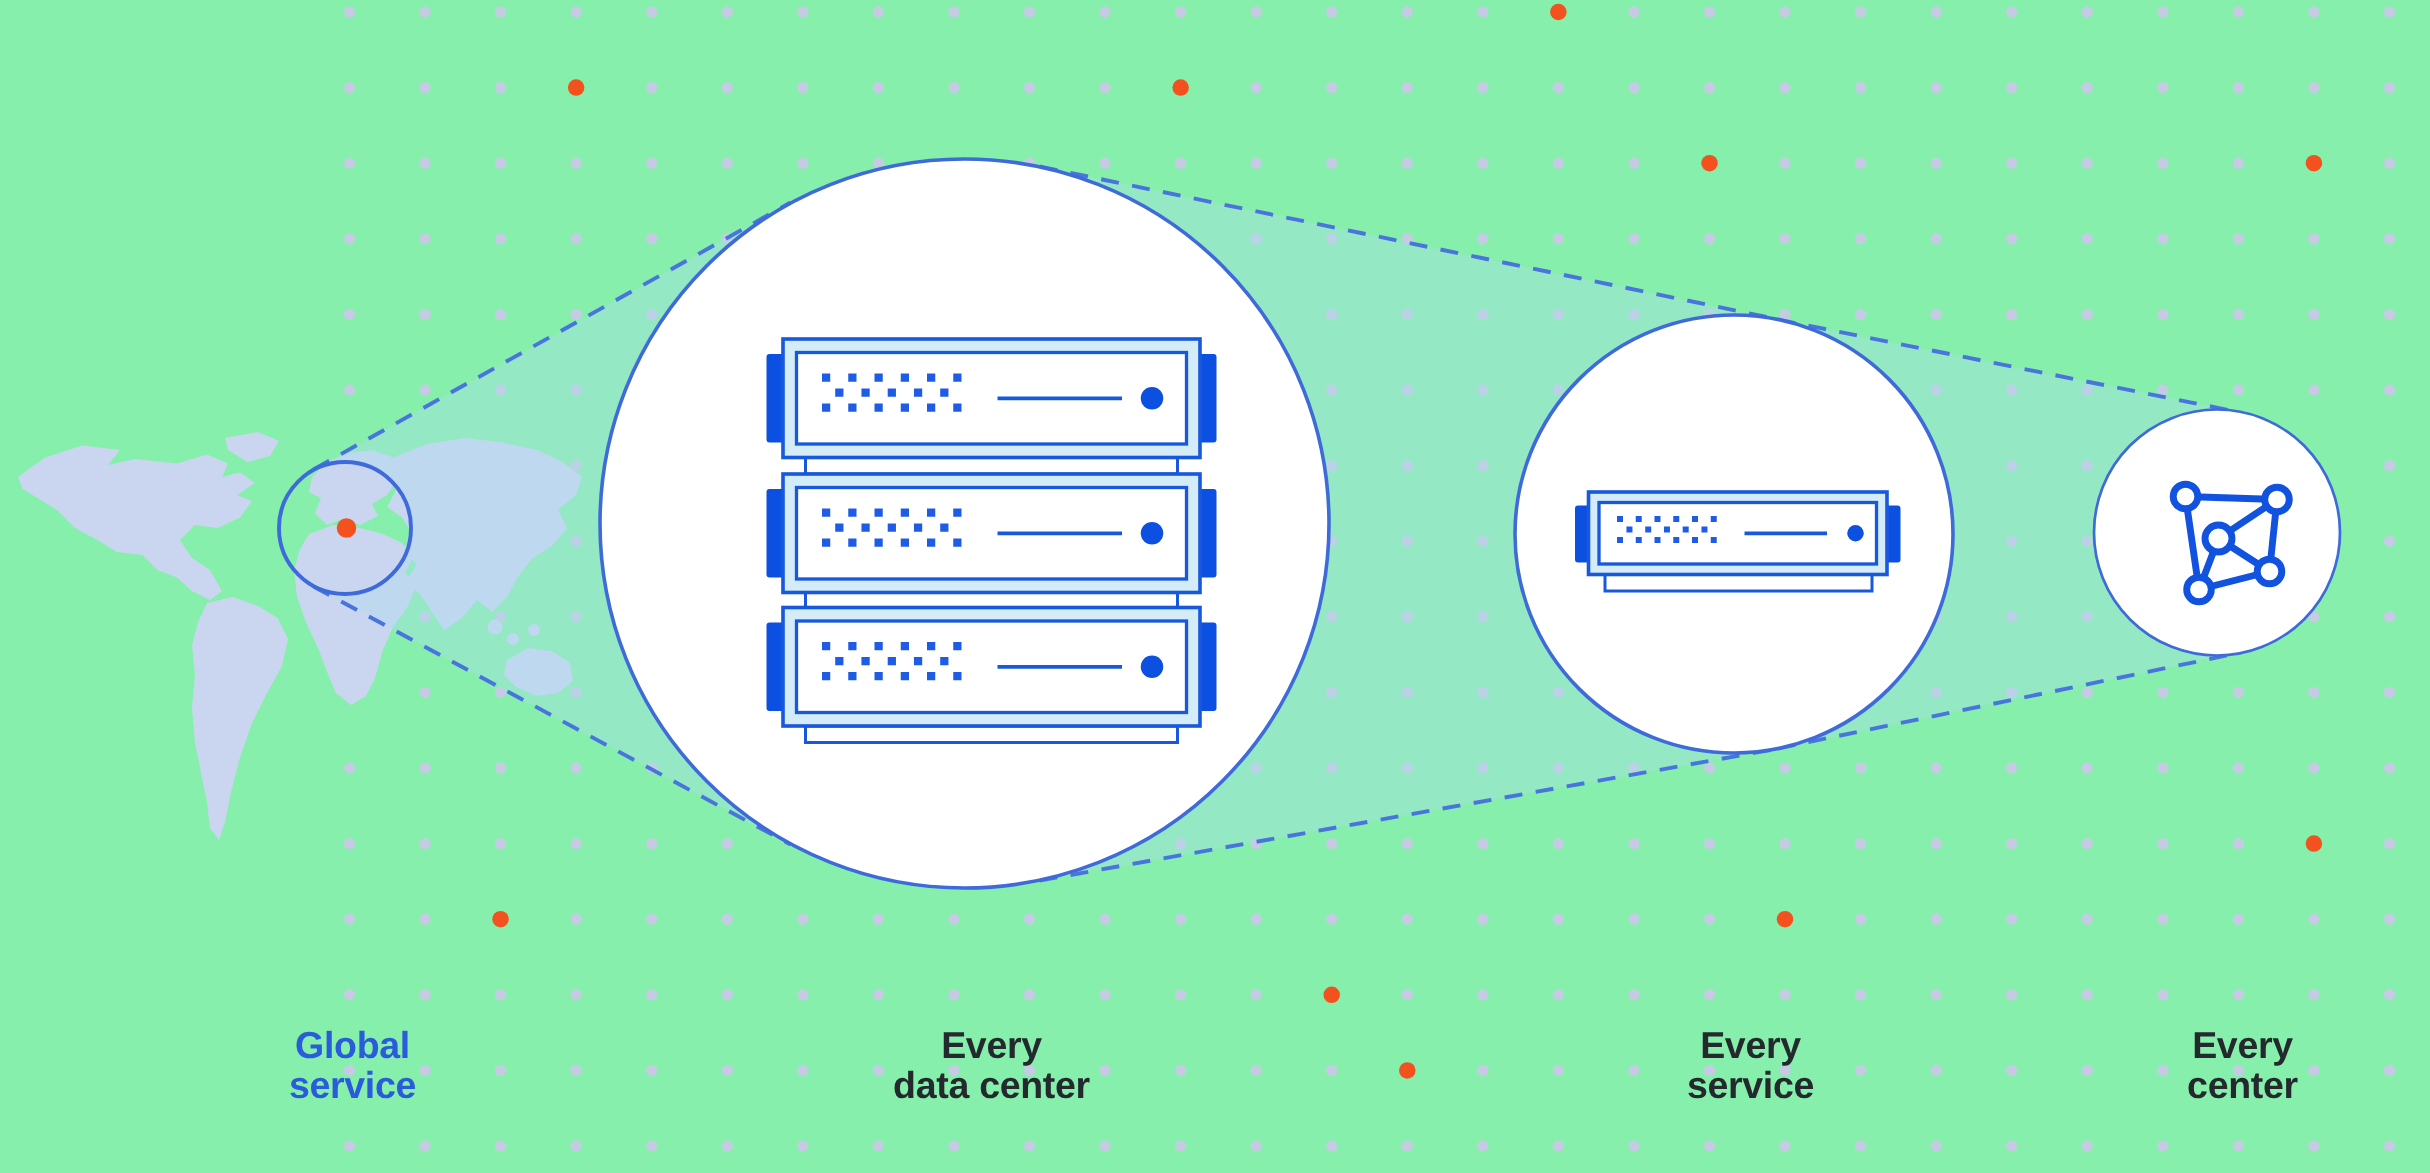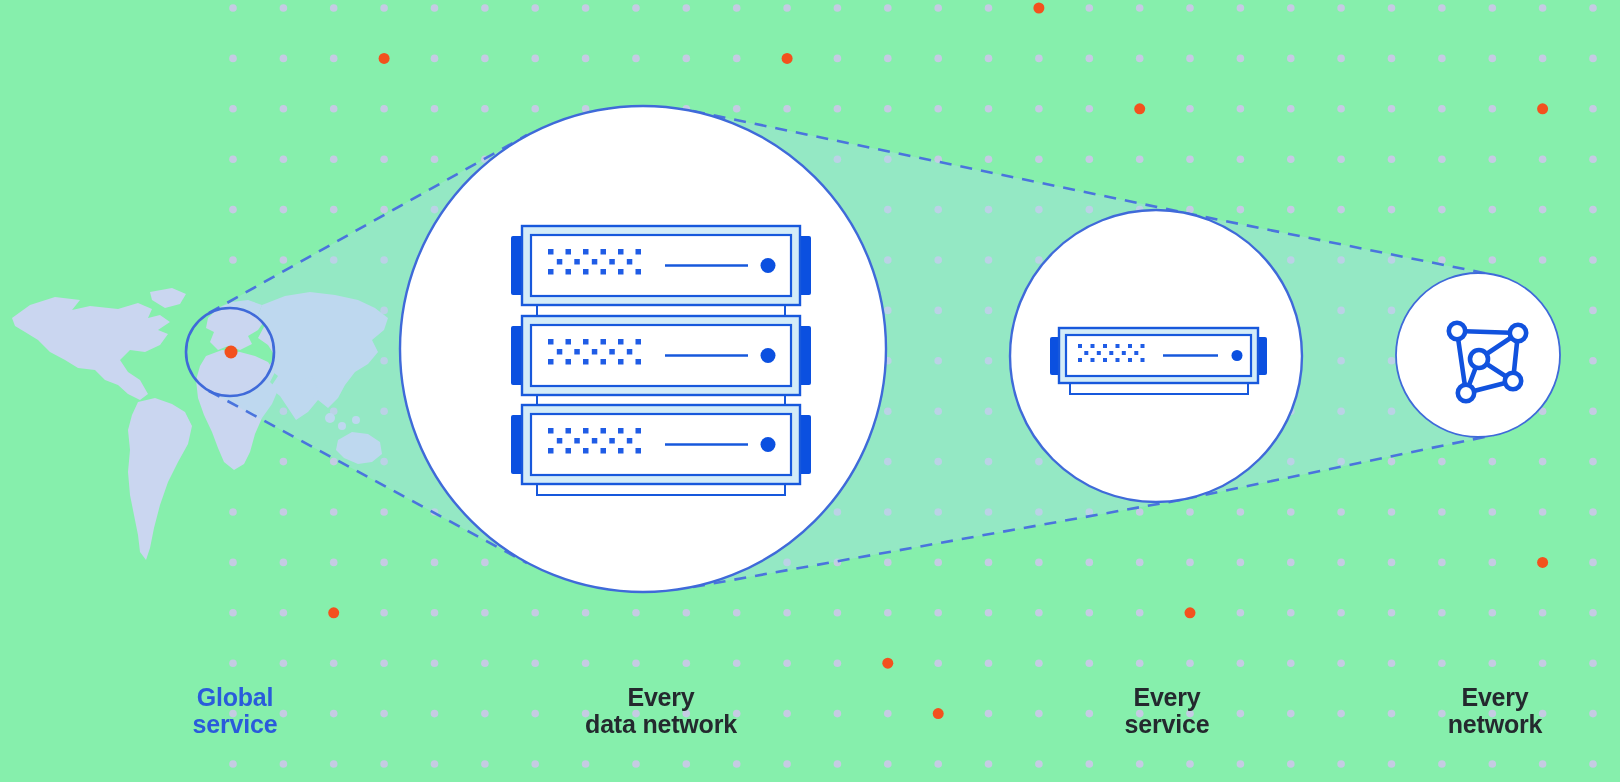--- a/index.html
+++ b/index.html
@@ -646,23 +646,23 @@
       <circle cx="1479" cy="359" r="9" fill="var(--c-white)"></circle>
     </g>
   </svg>
 
   <div class="stage-label" id="label-0">
     <span>Global</span><br>
     <span>service</span>
   </div>
   <div class="stage-label" id="label-1">
     <span>Every</span><br>
-    <span>data network</span>
+    <span>data center</span>
   </div>
   <div class="stage-label" id="label-2">
     <span>Every</span><br>
     <span>service</span>
   </div>
   <div class="stage-label" id="label-3">
     <span>Every</span><br>
-    <span>network</span>
+    <span>center</span>
   </div>
 </div>
 
 </body></html>

